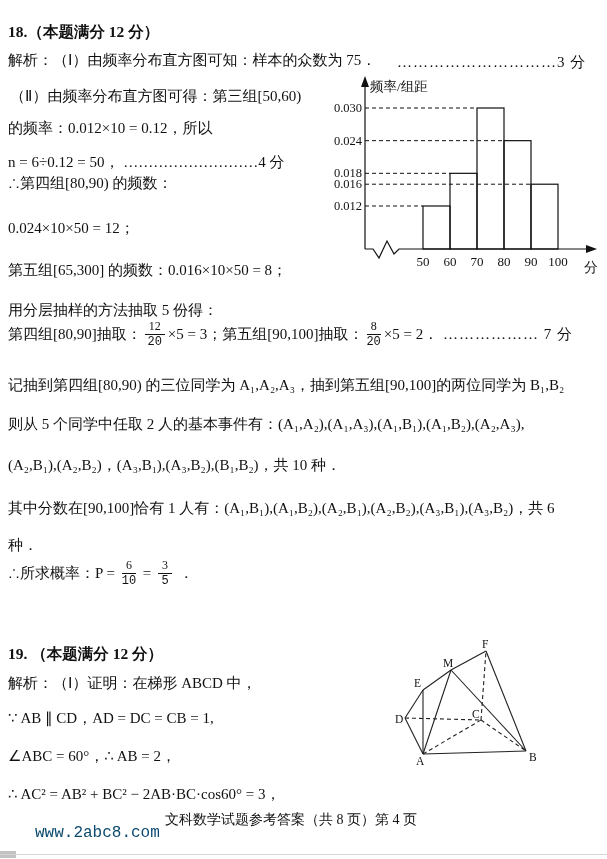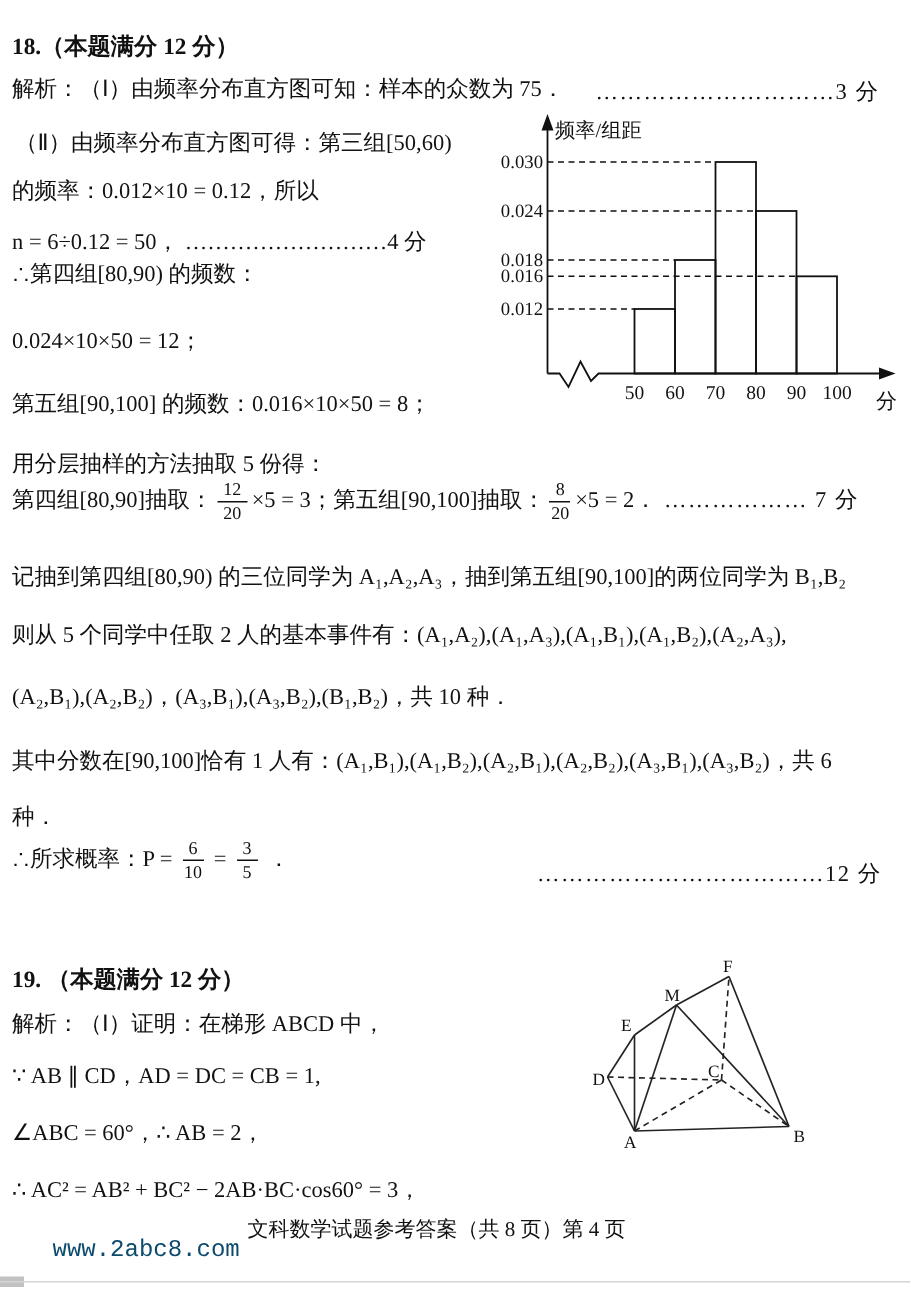--- a/index.html
+++ b/index.html
@@ -5,21 +5,21 @@
   html,body{margin:0;padding:0;background:#fff;}
   .page{position:relative;width:607px;height:859px;background:#fff;overflow:hidden;
         font-family:"Liberation Serif", serif;color:#111;}
   .line{position:absolute;white-space:nowrap;font-size:15px;line-height:1.25;margin-top:14px;}
   .bold{font-weight:bold;font-size:15.5px;}
   .seg{display:flex;align-items:center;}
   .seg span{white-space:pre;}
   .frac{display:inline-flex;flex-direction:column;align-items:center;vertical-align:middle;
         font-size:12px;line-height:1.05;margin:0 3px;}
   .frac .num{display:block;border-bottom:1.2px solid #111;padding:0 4px 1px 4px;}
-  .frac .den{display:block;padding-top:1px;}
+  .frac .den{display:block;padding-top:1px;font-family:Liberation Mono, monospace;}
   .dots{letter-spacing:1px;text-align:right;}
   .watermark{position:absolute;font-family:"Liberation Mono", monospace;
              color:#0c4a6e;font-size:16px;}
   .footer{position:absolute;font-size:14px;}
   svg{position:absolute;overflow:visible;}
   .ct{font-family:"Liberation Serif", serif;fill:#111;}
   .scroll-edge{position:absolute;left:0;top:854px;width:607px;height:1px;background:#d4d4d4;}
   .scroll-thumb{position:absolute;left:0;top:851px;width:16px;height:7px;background:#c2c2c2;}
 </style>
 </head>
@@ -28,21 +28,21 @@
 <div class="page">
 
   <div class="line bold" style="left:8px;top:8px">18.（本题满分 12 分）</div>
   <div class="line" style="left:8px;top:37px">解析：（Ⅰ）由频率分布直方图可知：样本的众数为 75．</div>
   <div class="line dots" style="left:397px;top:39px">…………………………3 分</div>
   <div class="line" style="left:10px;top:73px">（Ⅱ）由频率分布直方图可得：第三组[50,60)</div>
   <div class="line" style="left:8px;top:105px">的频率：0.012×10 = 0.12，所以</div>
   <div class="line" style="left:8px;top:139px">n = 6÷0.12 = 50，  ………………………4 分</div>
   <div class="line" style="left:8px;top:160px">∴第四组[80,90) 的频数：</div>
   <div class="line" style="left:8px;top:205px">0.024×10×50 = 12；</div>
-  <div class="line" style="left:8px;top:247px">第五组[90,100] 的频数：0.016×10×50 = 8；</div>
+  <div class="line" style="left:8px;top:247px">第五组[65,300] 的频数：0.016×10×50 = 8；</div>
   <div class="line" style="left:8px;top:287px">用分层抽样的方法抽取 5 份得：</div>
   <div class="line seg" style="left:8px;top:306px">
       <span>第四组[80,90]抽取：</span>
       <span class="frac"><span class="num">12</span><span class="den">20</span></span>
       <span>×5 = 3；第五组[90,100]抽取：</span>
       <span class="frac"><span class="num">8</span><span class="den">20</span></span>
       <span>×5 = 2．</span>
       <span class="dots"> ……………… 7 分</span>
     </div>
   <div class="line" style="left:8px;top:362px">记抽到第四组[80,90) 的三位同学为 A₁,A₂,A₃，抽到第五组[90,100]的两位同学为 B₁,B₂</div>
@@ -51,21 +51,20 @@
   <div class="line" style="left:8px;top:485px">其中分数在[90,100]恰有 1 人有：(A₁,B₁),(A₁,B₂),(A₂,B₁),(A₂,B₂),(A₃,B₁),(A₃,B₂)，共 6</div>
   <div class="line" style="left:8px;top:522px">种．</div>
   <div class="line seg" style="left:8px;top:545px">
       <span>∴所求概率：</span>
       <span>P = </span>
       <span class="frac"><span class="num">6</span><span class="den">10</span></span>
       <span> = </span>
       <span class="frac"><span class="num">3</span><span class="den">5</span></span>
       <span> ．</span>
     </div>
-  <div class="line dots" style="left:358px;top:560px">………………………………12 分</div>
 
   <svg id="hist" width="267" height="210" viewBox="0 0 267 210" style="left:340px;top:70px">
       <line x1="25" y1="135.992" x2="83" y2="135.992" stroke="#111" stroke-width="1" stroke-dasharray="4,3"></line>
       <line x1="25" y1="103.328" x2="110" y2="103.328" stroke="#111" stroke-width="1" stroke-dasharray="4,3"></line>
       <line x1="25" y1="38" x2="137" y2="38" stroke="#111" stroke-width="1" stroke-dasharray="4,3"></line>
       <line x1="25" y1="70.66399999999999" x2="164" y2="70.66399999999999" stroke="#111" stroke-width="1" stroke-dasharray="4,3"></line>
       <line x1="25" y1="114.216" x2="191" y2="114.216" stroke="#111" stroke-width="1" stroke-dasharray="4,3"></line>
       <rect x="83" y="135.992" width="27" height="43.00800000000001" fill="none" stroke="#111" stroke-width="1.2"></rect>
       <rect x="110" y="103.328" width="27" height="75.672" fill="none" stroke="#111" stroke-width="1.2"></rect>
       <rect x="137" y="38" width="27" height="141" fill="none" stroke="#111" stroke-width="1.2"></rect>

